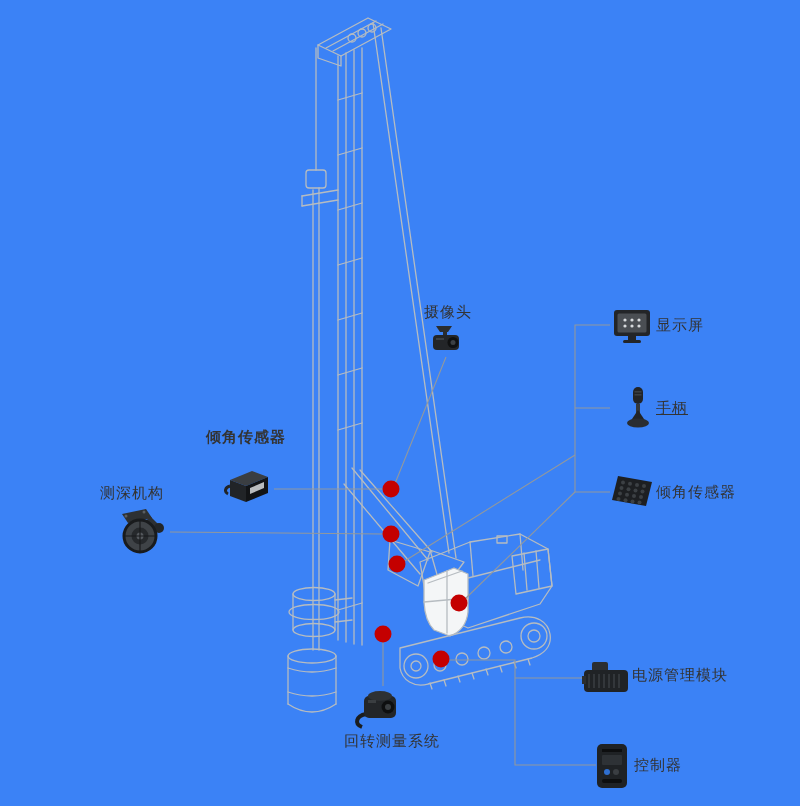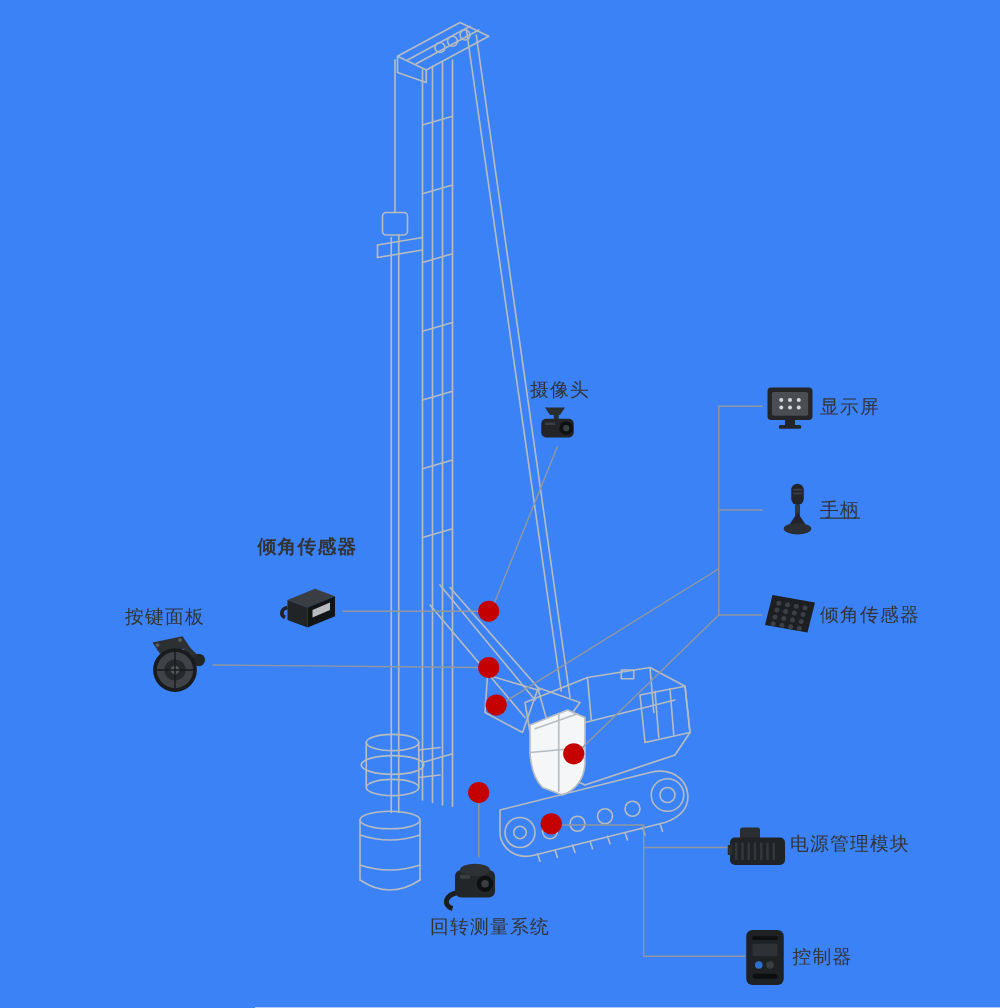--- a/index.html
+++ b/index.html
@@ -233,18 +233,18 @@
     <circle cx="13" cy="30" r="3" fill="#2f6fd0"></circle>
     <circle cx="22" cy="30" r="3" fill="#3a3e42"></circle>
     <rect x="8" y="37" width="20" height="4" rx="2" fill="#0d0e0f"></rect>
   </svg>
 
   <span class="callout-label" style="left:424px;top:303px;">摄像头</span>
   <span class="callout-label" style="left:656px;top:316px;">显示屏</span>
   <span class="callout-label" style="left:656px;top:399px;text-decoration:underline;">手柄</span>
   <span class="callout-label" style="left:656px;top:483px;">倾角传感器</span>
   <span class="callout-label" style="left:206px;top:428px;font-weight:bold;">倾角传感器</span>
-  <span class="callout-label" style="left:100px;top:484px;">按键面板</span>
+  <span class="callout-label" style="left:100px;top:484px;">测深机构</span>
   <span class="callout-label" style="left:344px;top:732px;">回转测量系统</span>
   <span class="callout-label" style="left:632px;top:668px;font-family:Liberation Mono, monospace;">电源管理模块</span>
   <span class="callout-label" style="left:634px;top:756px;">控制器</span>
 
 </div>
 
 </body></html>

